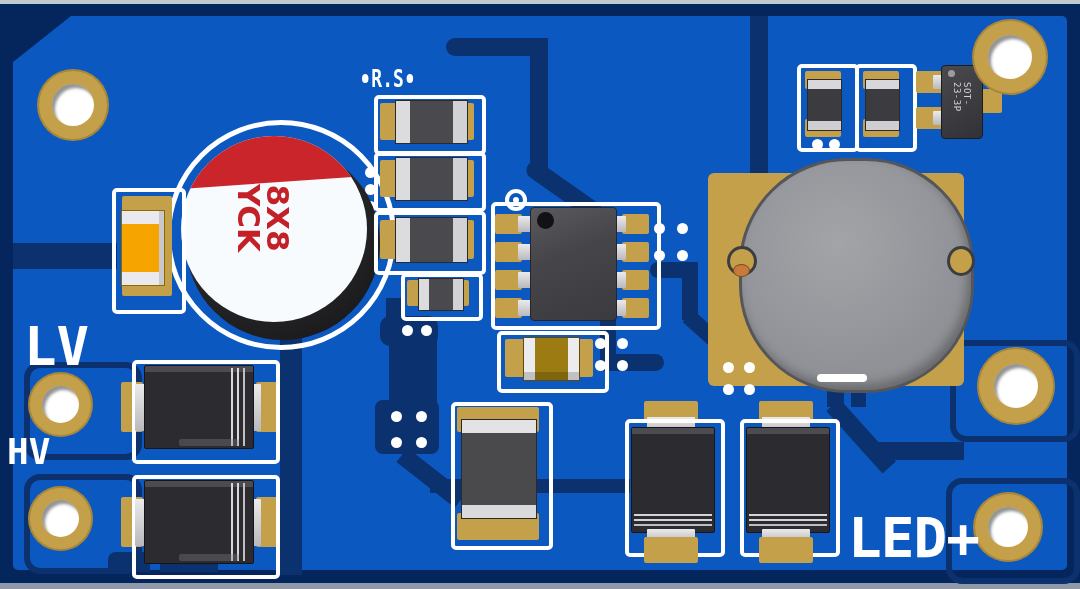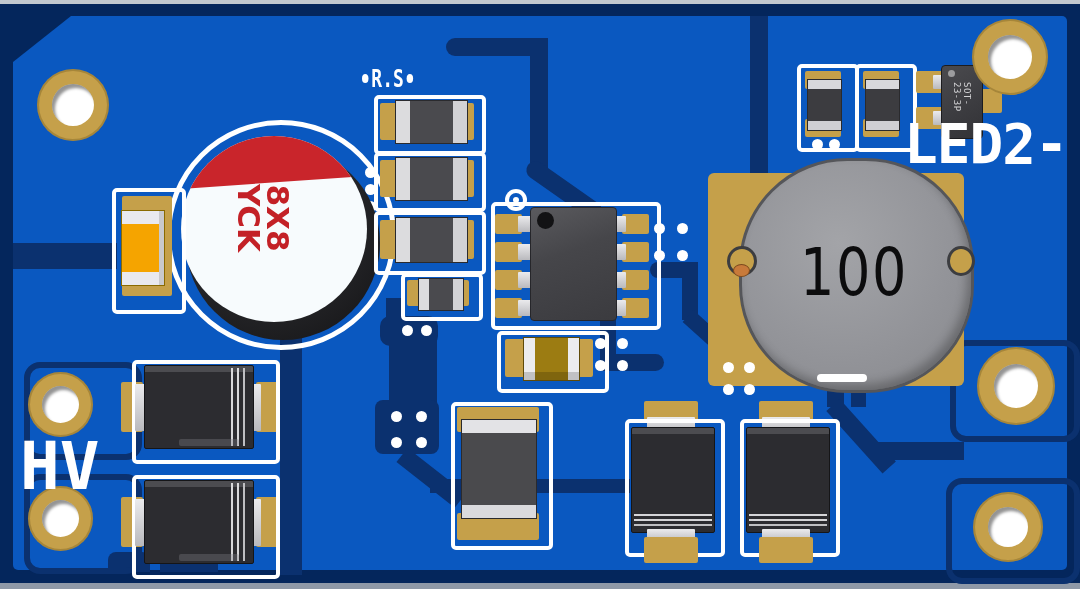--- a/index.html
+++ b/index.html
@@ -144,23 +144,20 @@
 
   <div class="pad" style="left:708px;top:173px;width:256px;height:213px;border-radius:6px;"></div>
   <div class="via" style="left:723px;top:362px;"></div>
   <div class="via" style="left:744px;top:362px;"></div>
   <div class="via" style="left:723px;top:384px;"></div>
   <div class="via" style="left:744px;top:384px;"></div>
   <div class="abs" style="left:739px;top:158px;width:229px;height:229px;border-radius:46%;background:radial-gradient(circle at 42% 36%,#a3a4a8,#929398 60%,#87888c);border:3px solid #55565a;box-shadow:inset -4px -6px 10px rgba(0,0,0,.25);"></div>
   <div class="abs" style="left:727px;top:246px;width:24px;height:24px;border-radius:50%;background:#c5a04a;border:3px solid #3c3d40;"></div>
   <div class="abs" style="left:947px;top:246px;width:22px;height:24px;border-radius:50%;background:#c5a04a;border:3px solid #3c3d40;"></div>
   <div class="abs" style="left:733px;top:264px;width:15px;height:11px;border-radius:50%;background:#c87a3a;border:1px solid #7c4a1e;"></div>
-  <div class="abs" style="left:739px;top:158px;width:229px;height:229px;display:flex;align-items:center;justify-content:center;">
-    <span style="font-family:'DejaVu Sans',sans-serif;font-size:66px;color:#0c0c0d;transform:scaleX(.82);letter-spacing:2px;">100</span>
-  </div>
   <div class="abs" style="left:817px;top:374px;width:50px;height:8px;background:#fff;border-radius:4px;"></div>
 
   <div class="outline" style="left:797px;top:64px;width:54px;height:80px;"></div>
   <div class="pad" style="left:805px;top:71px;width:36px;height:18px;"></div>
   <div class="pad" style="left:805px;top:119px;width:36px;height:18px;"></div>
   <div class="chipbody-v" style="left:807px;top:79px;width:33px;height:50px;background:linear-gradient(180deg,#d8d8dc 0 9px,#3c3c40 9px 41px,#cfcfd3 41px);"></div>
   <div class="outline" style="left:855px;top:64px;width:54px;height:80px;"></div>
   <div class="pad" style="left:863px;top:71px;width:36px;height:18px;"></div>
   <div class="pad" style="left:863px;top:119px;width:36px;height:18px;"></div>
   <div class="chipbody-v" style="left:865px;top:79px;width:33px;height:50px;background:linear-gradient(180deg,#d8d8dc 0 9px,#3c3c40 9px 41px,#cfcfd3 41px);"></div>
@@ -224,21 +221,22 @@
   <div class="hole-inner" style="left:988px;top:35px;width:44px;height:44px;"></div>
   <div class="hole-outer" style="left:977px;top:347px;width:78px;height:78px;"></div>
   <div class="hole-inner" style="left:994px;top:364px;width:44px;height:44px;"></div>
   <div class="hole-outer" style="left:973px;top:492px;width:70px;height:70px;"></div>
   <div class="hole-inner" style="left:988px;top:507px;width:40px;height:40px;"></div>
   <div class="hole-outer" style="left:28px;top:372px;width:65px;height:65px;"></div>
   <div class="hole-inner" style="left:42px;top:386px;width:37px;height:37px;"></div>
   <div class="hole-outer" style="left:28px;top:486px;width:65px;height:65px;"></div>
   <div class="hole-inner" style="left:42px;top:500px;width:37px;height:37px;"></div>
 
-  <div class="silk" style="left:20px;top:434px;font-size:66px;">HV</div>
-  <div class="silk" style="left:904px;top:116px;font-size:56px;letter-spacing:-1px;">LED2-</div>
+  <div class="silk" style="left:24px;top:320px;font-size:54px;">LV</div>
+  <div class="silk" style="left:7px;top:434px;font-size:36px;">HV</div>
+  <div class="silk" style="left:848px;top:510px;font-size:56px;letter-spacing:-1px;">LED+</div>
   <div class="abs" style="left:362px;top:66px;display:flex;align-items:center;gap:4px;transform:scaleX(.72);transform-origin:0 50%;">
     <span style="width:9px;height:9px;border-radius:50%;background:#fff;display:inline-block;"></span>
     <span class="silk" style="position:static;font-size:25px;">R.S</span>
     <span style="width:9px;height:9px;border-radius:50%;background:#fff;display:inline-block;"></span>
   </div>
 
 </div>
 
 </body></html>

